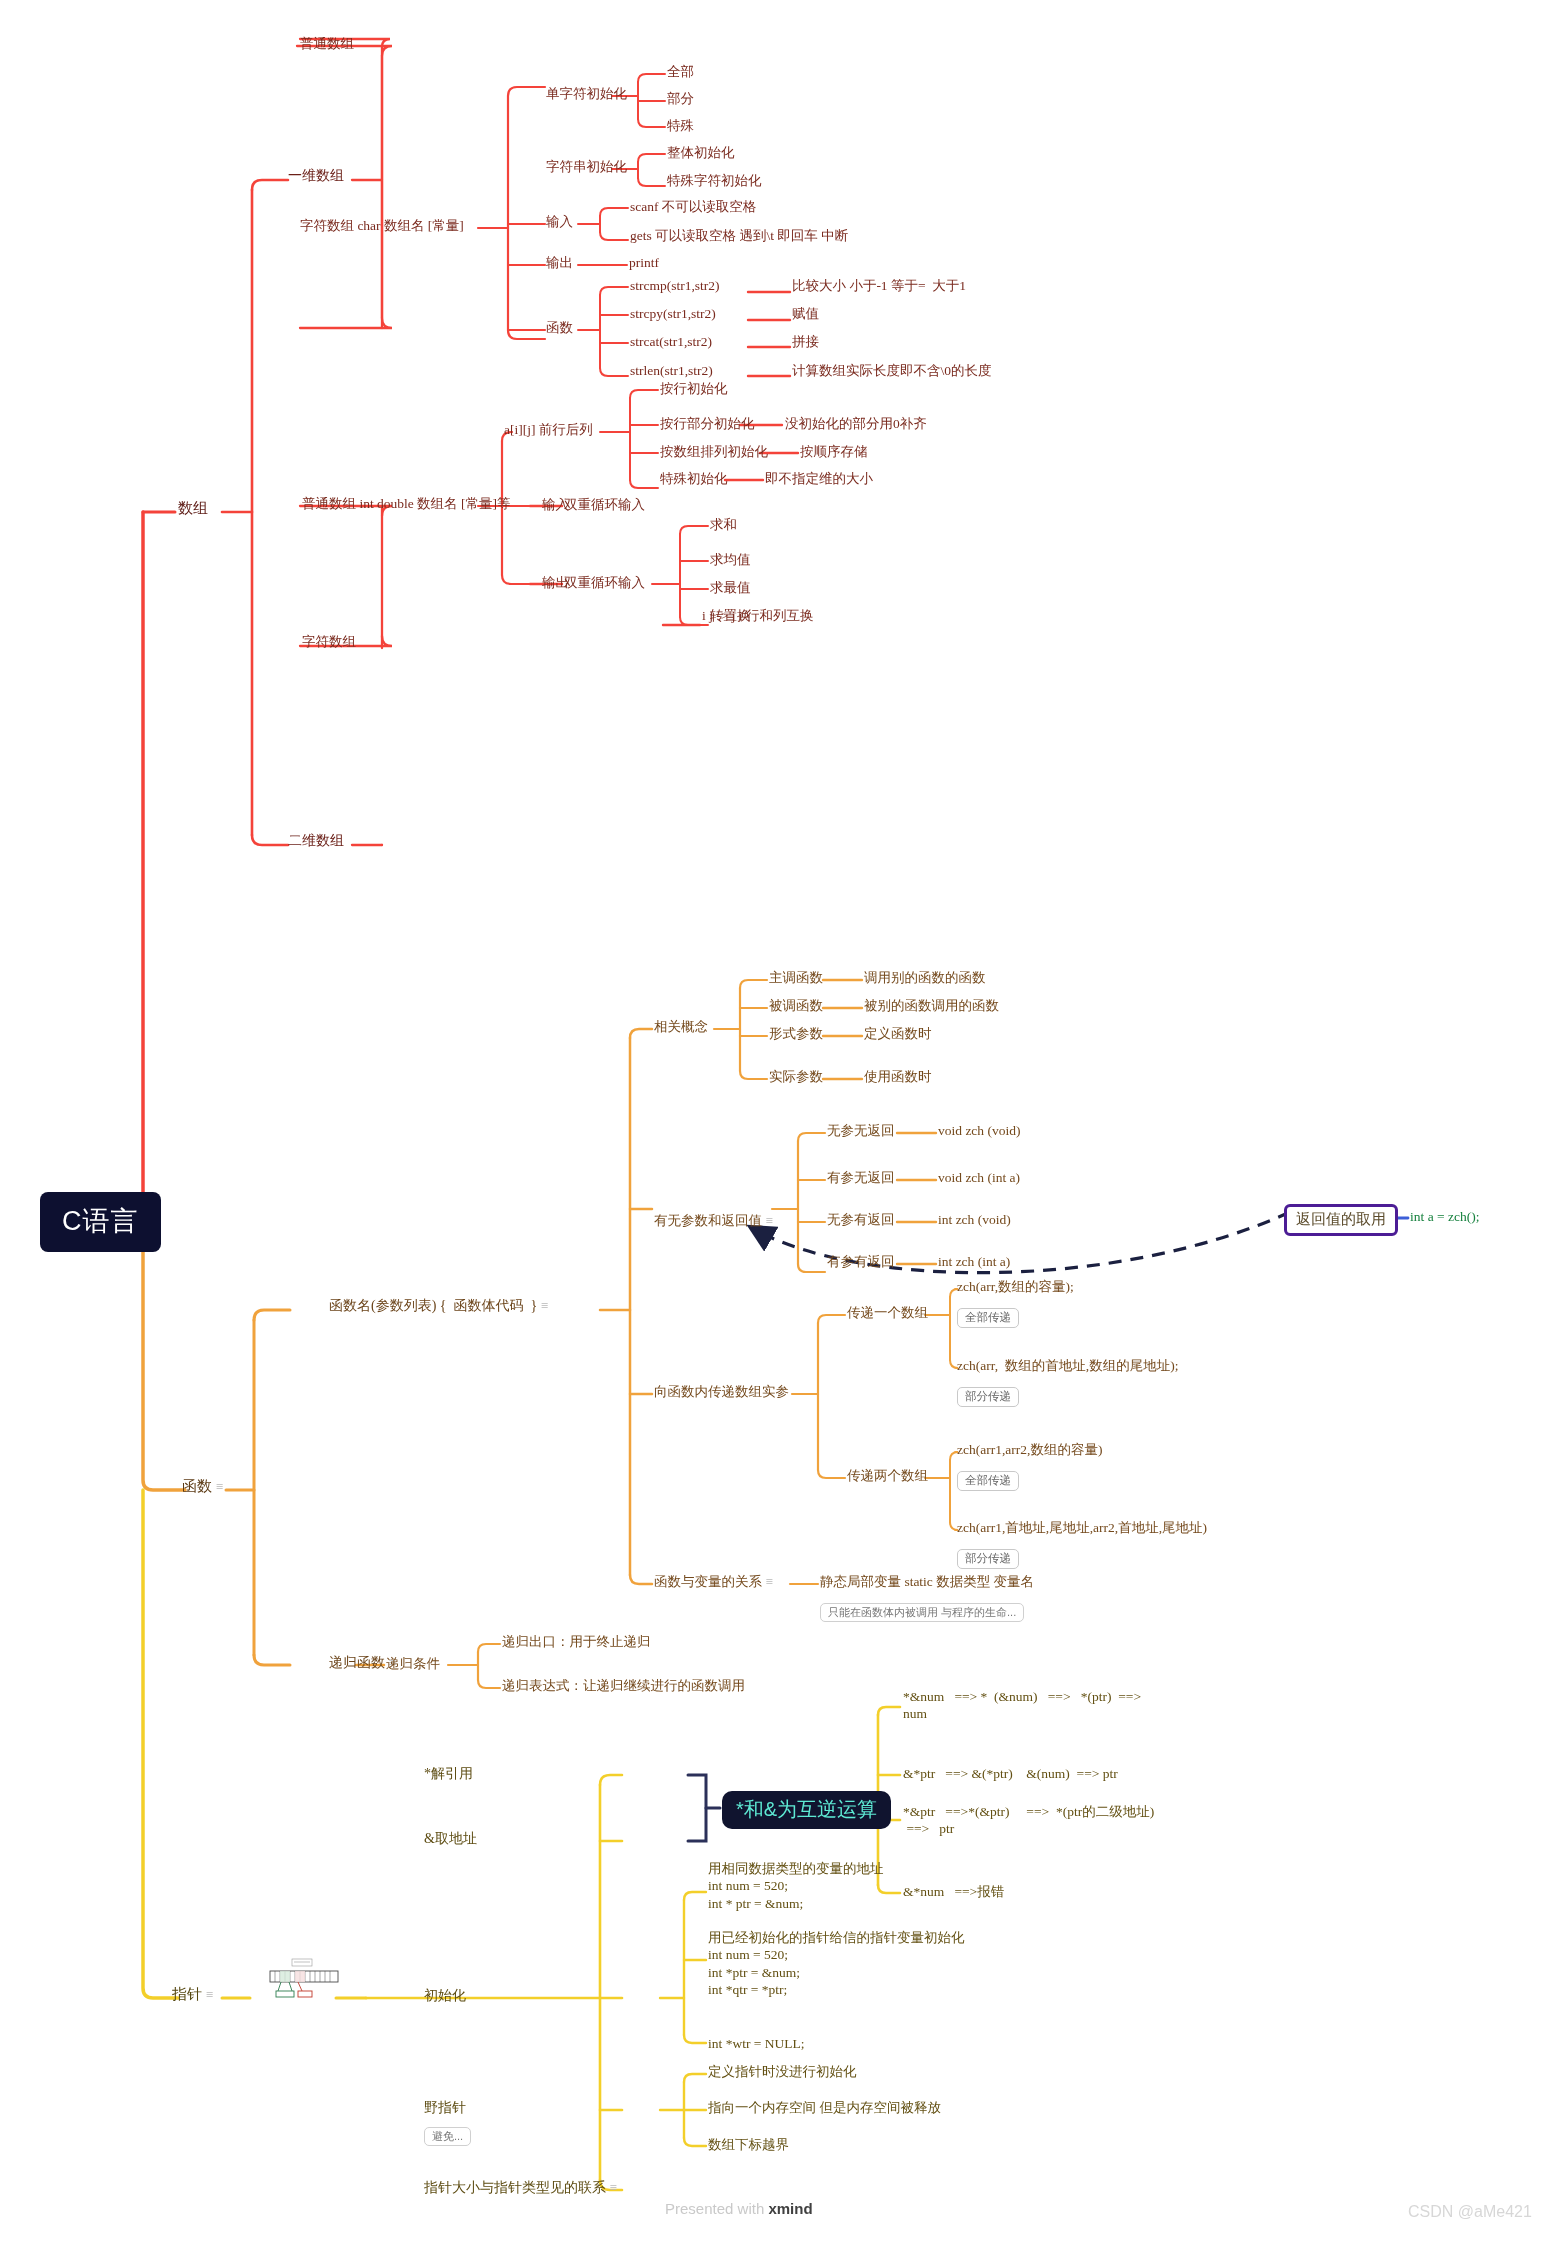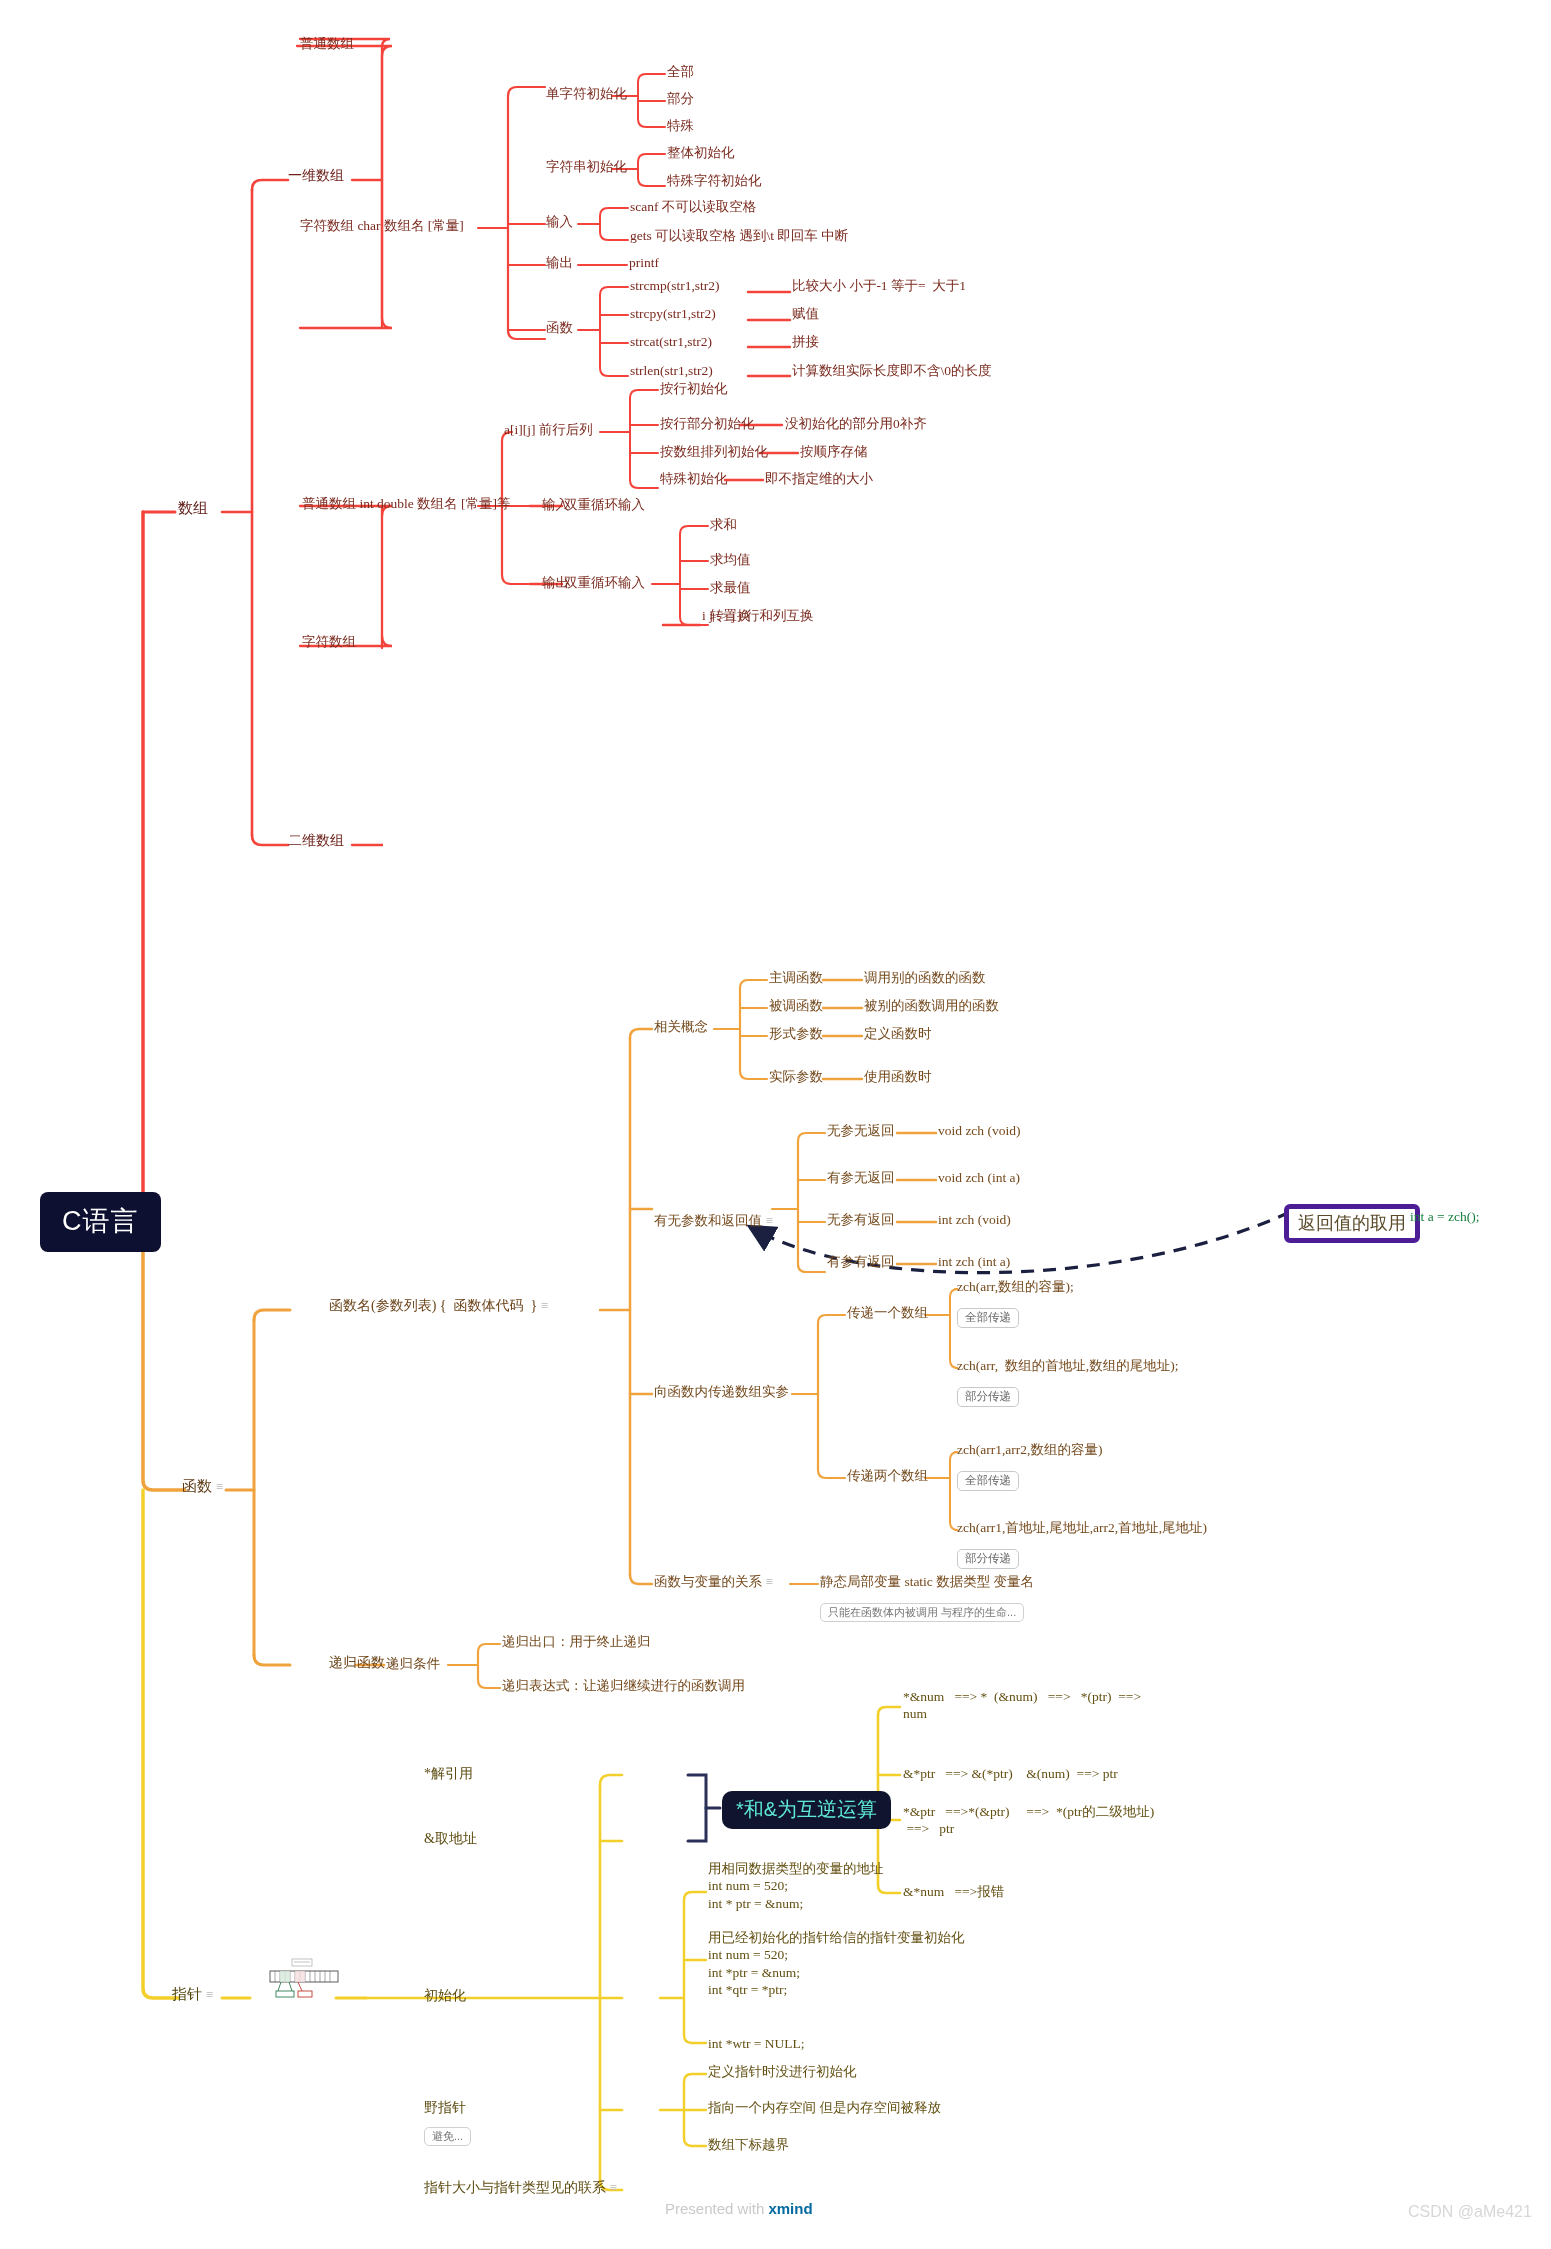--- a/index.html
+++ b/index.html
@@ -73,21 +73,21 @@
   }
   .grip { color:#b9b9b9; font-size:13px; letter-spacing:0px; }
   .multi { line-height:1.28; }
 
   .wm-xmind {
     position:absolute;
     color:#c9c9c9;
     font-size:15px;
     font-family:"Liberation Sans", sans-serif;
   }
-  .wm-xmind b { color:#0369a1; }
+  .wm-xmind b { color:#404040; }
   .wm-csdn {
     position:absolute;
     color:#d7d7d7;
     font-size:16px;
     font-family:"Liberation Sans", sans-serif;
   }
   .chart-thumb { position:absolute; }
 </style>
 </head>
 <body>
@@ -440,21 +440,21 @@
 <div class="node o3" style="left:654px; top:1199px;margin-top:14px;"><span>有无参数和返回值</span> <span class="grip">≡</span></div>
 <div class="node o3" style="left:827px; top:1123px;">无参无返回</div>
 <div class="node o3" style="left:938px; top:1123px;">void zch (void)</div>
 <div class="node o3" style="left:827px; top:1170px;">有参无返回</div>
 <div class="node o3" style="left:938px; top:1170px;">void zch (int a)</div>
 <div class="node o3" style="left:827px; top:1212px;">无参有返回</div>
 <div class="node o3" style="left:938px; top:1212px;">int zch (void)</div>
 <div class="node o3" style="left:827px; top:1254px;">有参有返回</div>
 <div class="node o3" style="left:938px; top:1254px;">int zch (int a)</div>
 
-<div class="node" style="left:1284px; top:1204px; border:5px solid #4c1d95; border-radius:6px; padding:4px 9px; background:#fff; color:#5a4a2a; font-size:18px;">返回值的取用</div>
+<div class="node" style="left:1284px; top:1204px; border:3px solid #4c1d95; border-radius:6px; padding:4px 9px; background:#fff; color:#5a4a2a; font-size:15px;">返回值的取用</div>
 <div class="node" style="left:1410px; top:1209px; color:#15803d; font-size:13.5px;">int a = zch();</div>
 
 <div class="node o3" style="left:654px; top:1384px;">向函数内传递数组实参</div>
 <div class="node o3" style="left:847px; top:1305px;">传递一个数组</div>
 <div class="node o3" style="left:957px; top:1279px;">zch(arr,数组的容量);</div>
 <div class="node" style="left:957px; top:1307px;"><span class="tag">全部传递</span></div>
 <div class="node o3" style="left:957px; top:1358px;">zch(arr,  数组的首地址,数组的尾地址);</div>
 <div class="node" style="left:957px; top:1386px;"><span class="tag">部分传递</span></div>
 
 <div class="node o3" style="left:847px; top:1468px;">传递两个数组</div>

